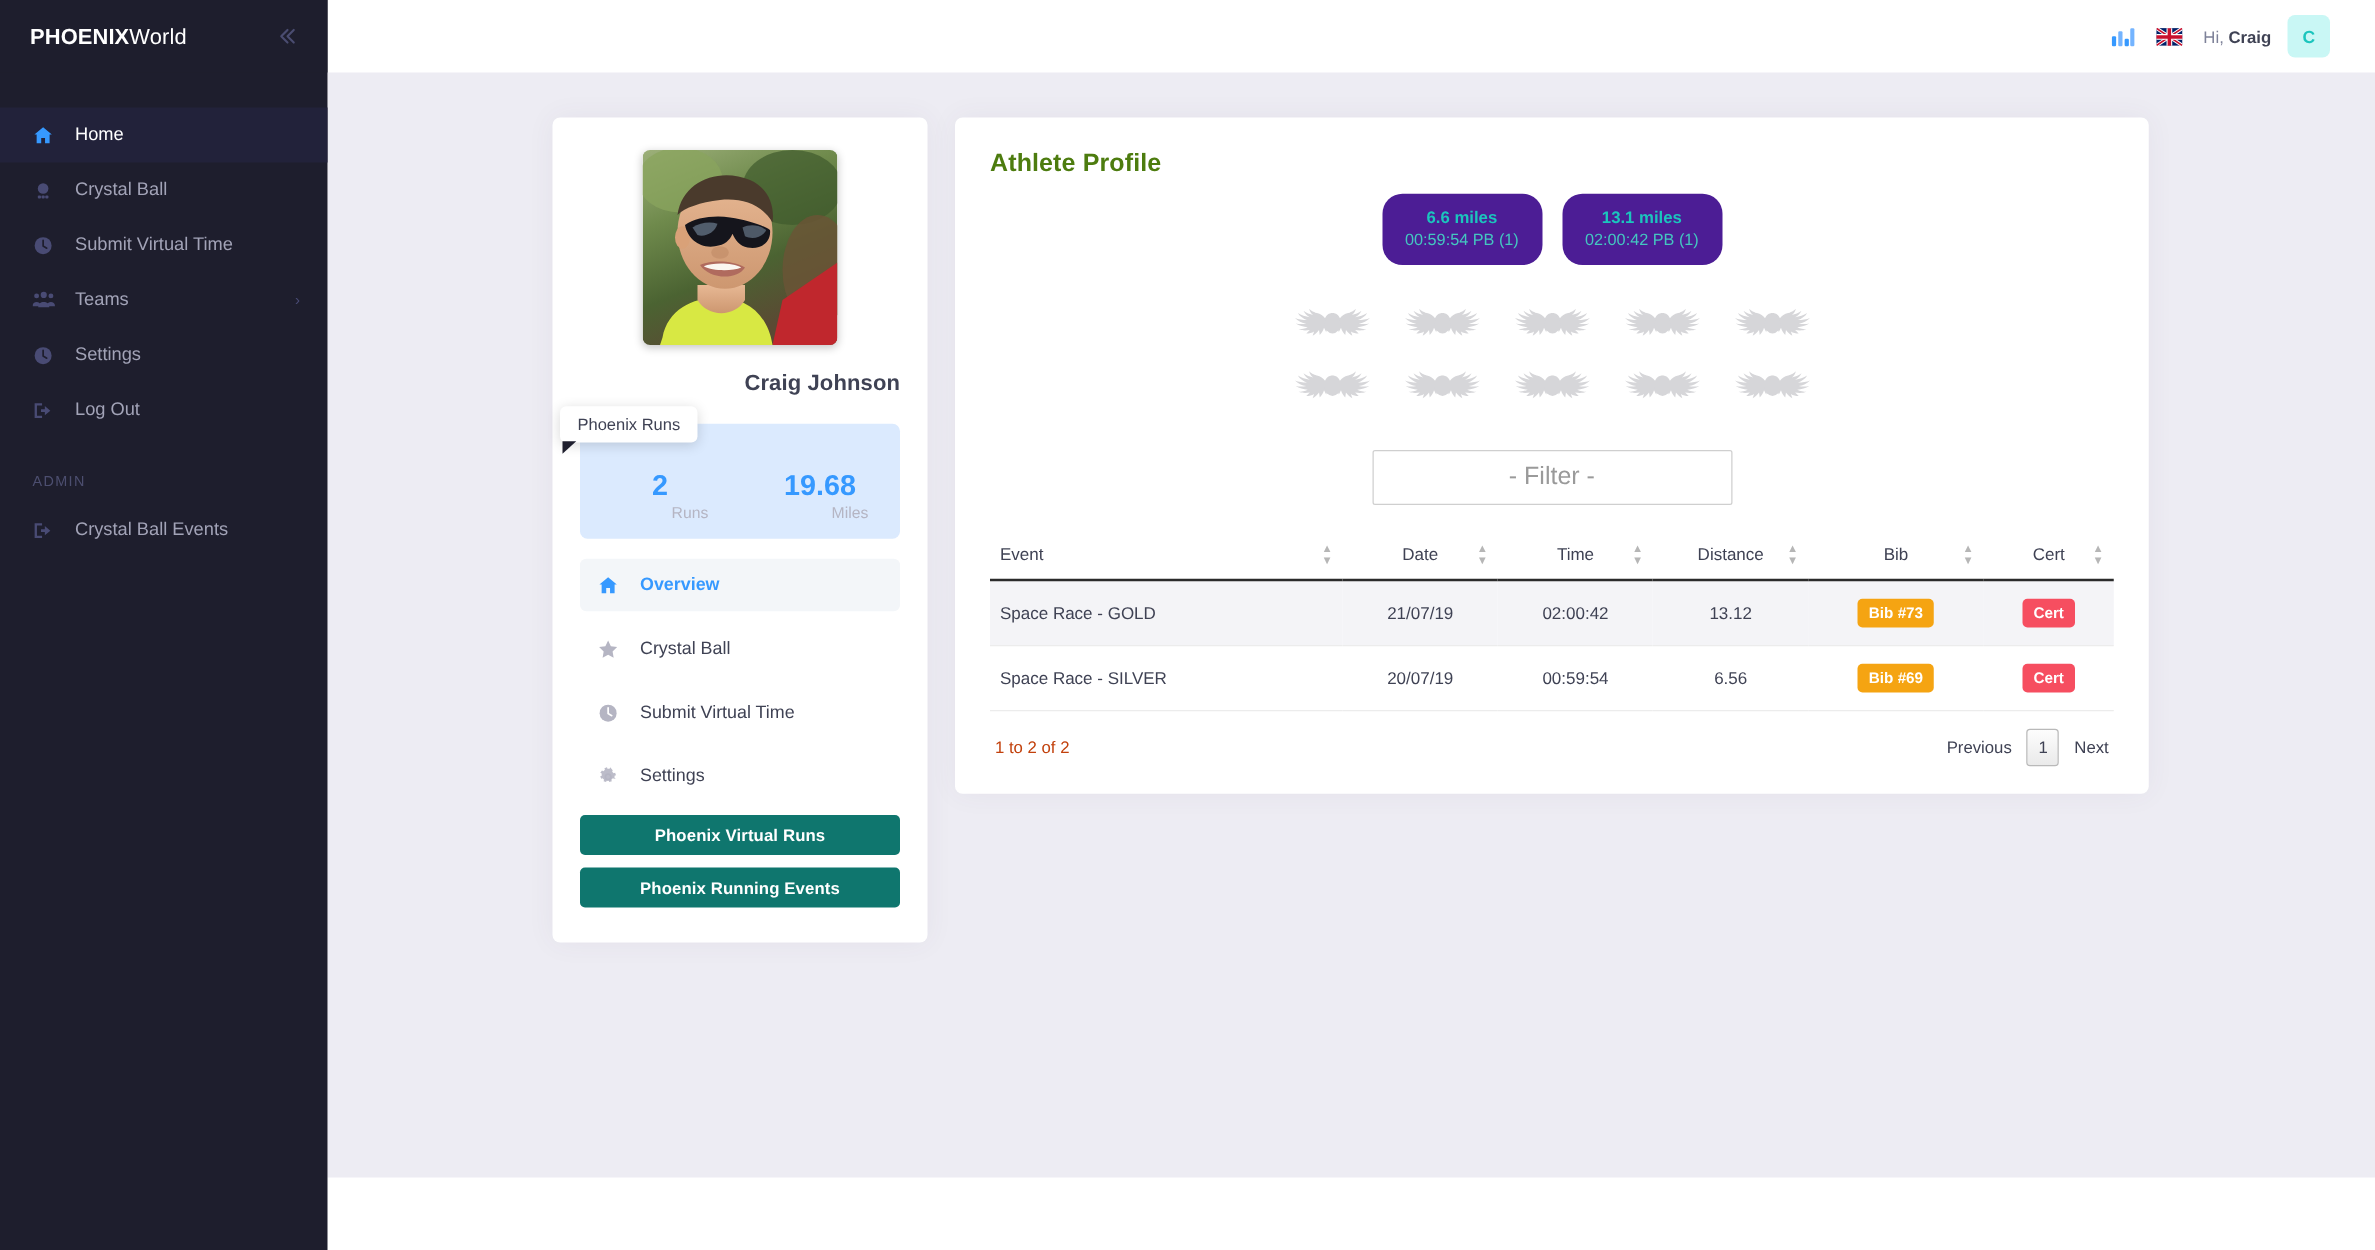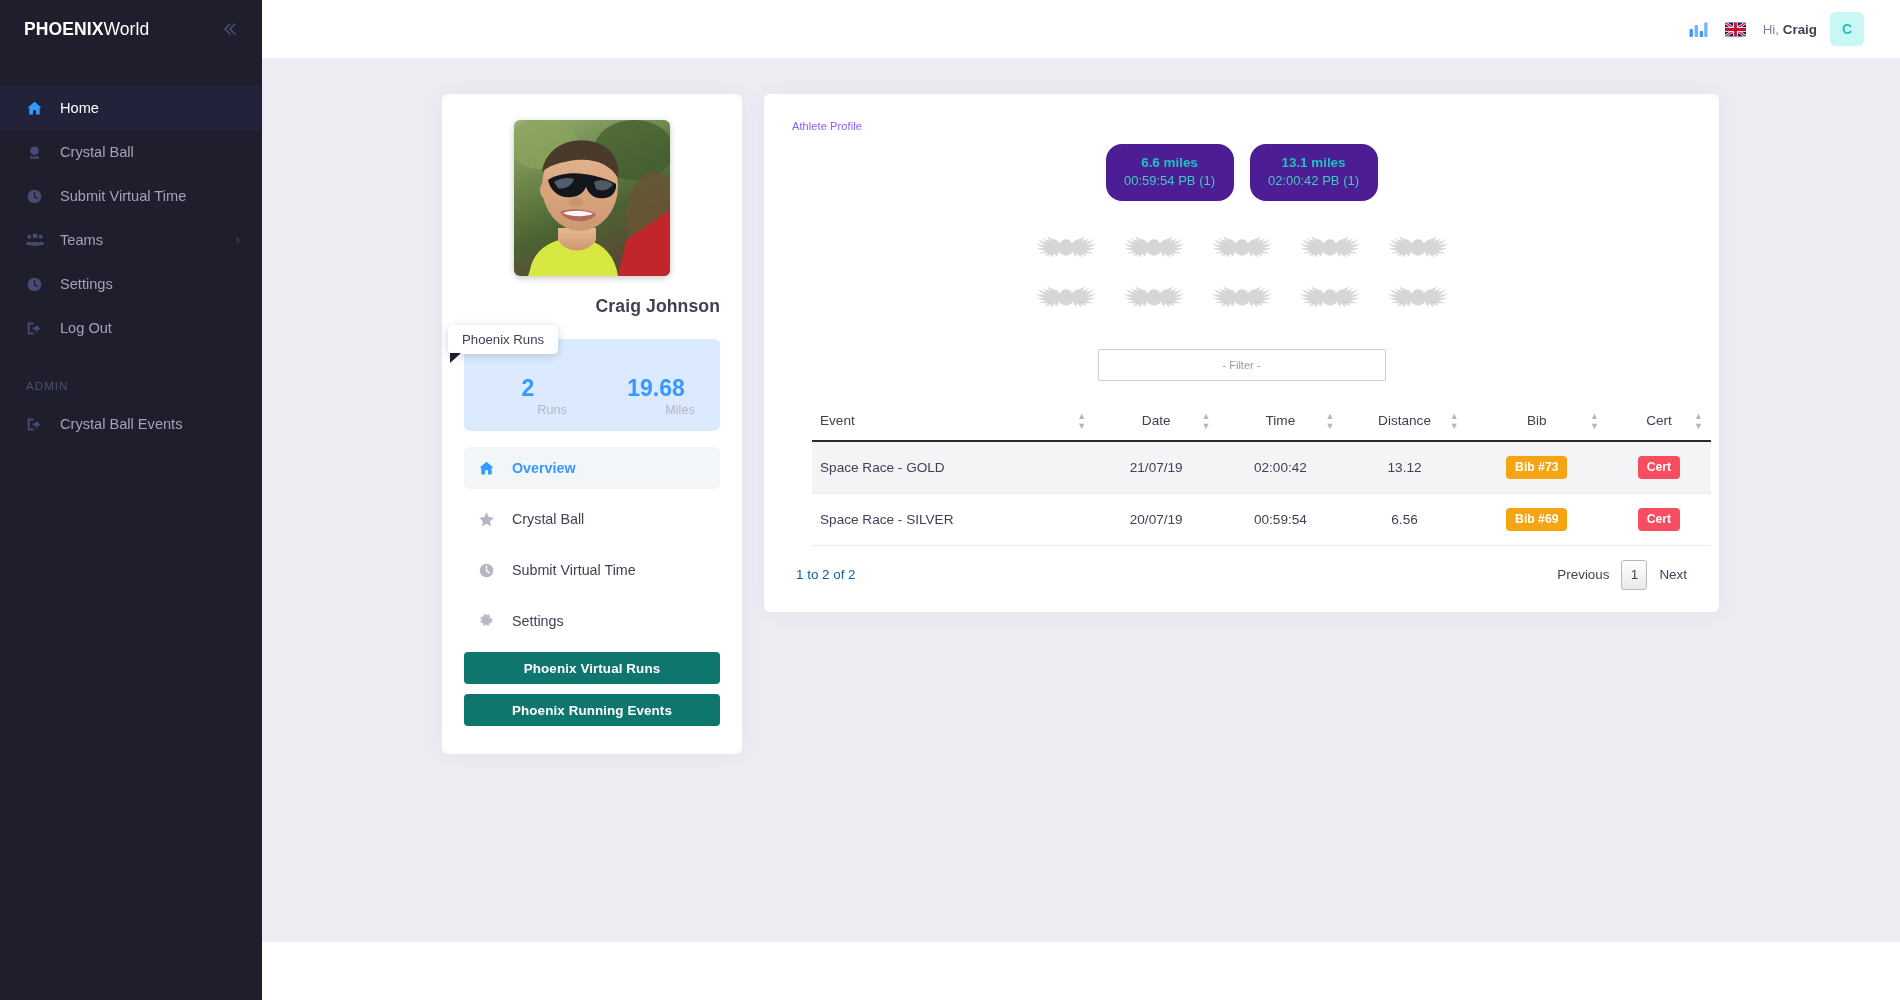--- a/index.html
+++ b/index.html
@@ -120,41 +120,41 @@
     font-family: "Liberation Sans", sans-serif; cursor: pointer;
     margin-top: 10px; letter-spacing: .1px;
   }
 
   
   #main-panel {
     width: 955px; flex: 0 0 955px; background: #ffffff; border-radius: 6px;
     box-shadow: 0 0 22px 0 rgba(82,63,105,.06);
     padding: 26px 28px 22px 28px; align-self: flex-start;
   }
-  #panel-title { font-size: 11px; font-weight: 400; color: #8b5cf6; letter-spacing: .1px; }
+  #panel-title { font-size: 20px; font-weight: 700; color: #4d7c0f; letter-spacing: .1px; }
   #pb-badges { display: flex; justify-content: center; gap: 16px; margin-top: 12px; }
   .pb-badge {
     background: #4c1d95; border-radius: 16px; min-width: 128px;
     padding: 10px 16px 11px 16px; text-align: center;
   }
   .pb-dist { font-size: 13.4px; font-weight: 700; color: #1bc5bd; line-height: 1.35; }
   .pb-time { font-size: 13px; color: #44c6c0; line-height: 1.35; }
   #phoenix-badges { margin-top: 26px; display: flex; flex-direction: column; align-items: center; gap: 6px; }
   .badge-row { display: flex; gap: 20px; }
   .phoenix-ico { width: 68px; height: 44px; display: block; }
 
   #filter-wrap { display: flex; justify-content: center; margin-top: 28px; }
   #filter-input {
-    width: 288px; height: 32px; border: 1px solid #cfcfcf; border-radius: 2px;
-    text-align: center; font-size: 11px; color: #9a9a9a;
+    width: 288px; height: 44px; border: 1px solid #cfcfcf; border-radius: 2px;
+    text-align: center; font-size: 20px; color: #9a9a9a;
     font-family: "Liberation Sans", sans-serif; background: #ffffff;
   }
   #filter-input::placeholder { color: #9a9a9a; }
 
-  table#results-table { width: 100%; border-collapse: collapse; margin-top: 22px; margin-left: 20px; }
+  table#results-table { width: 100%; border-collapse: collapse; margin-top: 22px; }
   #results-table th {
     font-size: 13.6px; font-weight: 400; color: #3f4254; padding: 10px 6px 12px 6px;
     border-bottom: 2px solid #2b2b2b; position: relative; white-space: nowrap;
   }
   #results-table th.col-event { text-align: left; padding-left: 8px; }
   #results-table th.col-ctr { text-align: center; }
   .sort-ico {
     position: absolute; right: 8px; top: 50%; transform: translateY(-50%);
     color: #b6b6b6; font-size: 9px; line-height: 1.05; display: flex;
     flex-direction: column; align-items: center;
@@ -169,21 +169,21 @@
     display: inline-block; border-radius: 4px; padding: 4px 9px 5px 9px;
     font-size: 12.2px; font-weight: 700; color: #ffffff; white-space: nowrap;
   }
   .pill-bib { background: #f5a412; }
   .pill-cert { background: #f64e60; }
 
   #table-footer {
     display: flex; align-items: center; justify-content: space-between;
     margin-top: 14px; padding: 0 4px;
   }
-  #pager-info { font-size: 13.4px; color: #0369a1; }
+  #pager-info { font-size: 13.4px; color: #c2410c; }
   #pager { display: flex; align-items: center; gap: 12px; }
   .pager-link { font-size: 13.4px; color: #3f4254; cursor: pointer; }
   #pager-page {
     min-width: 26px; height: 30px; border: 1px solid #b9b9b9; border-radius: 3px;
     background: linear-gradient(#fdfdfd,#eaeaea); display: flex;
     align-items: center; justify-content: center; font-size: 13.4px;
     color: #3f4254; cursor: pointer; padding: 0 8px;
   }
   #footer-bar { height: 58px; background: #ffffff; flex: 0 0 58px; }
 </style>

